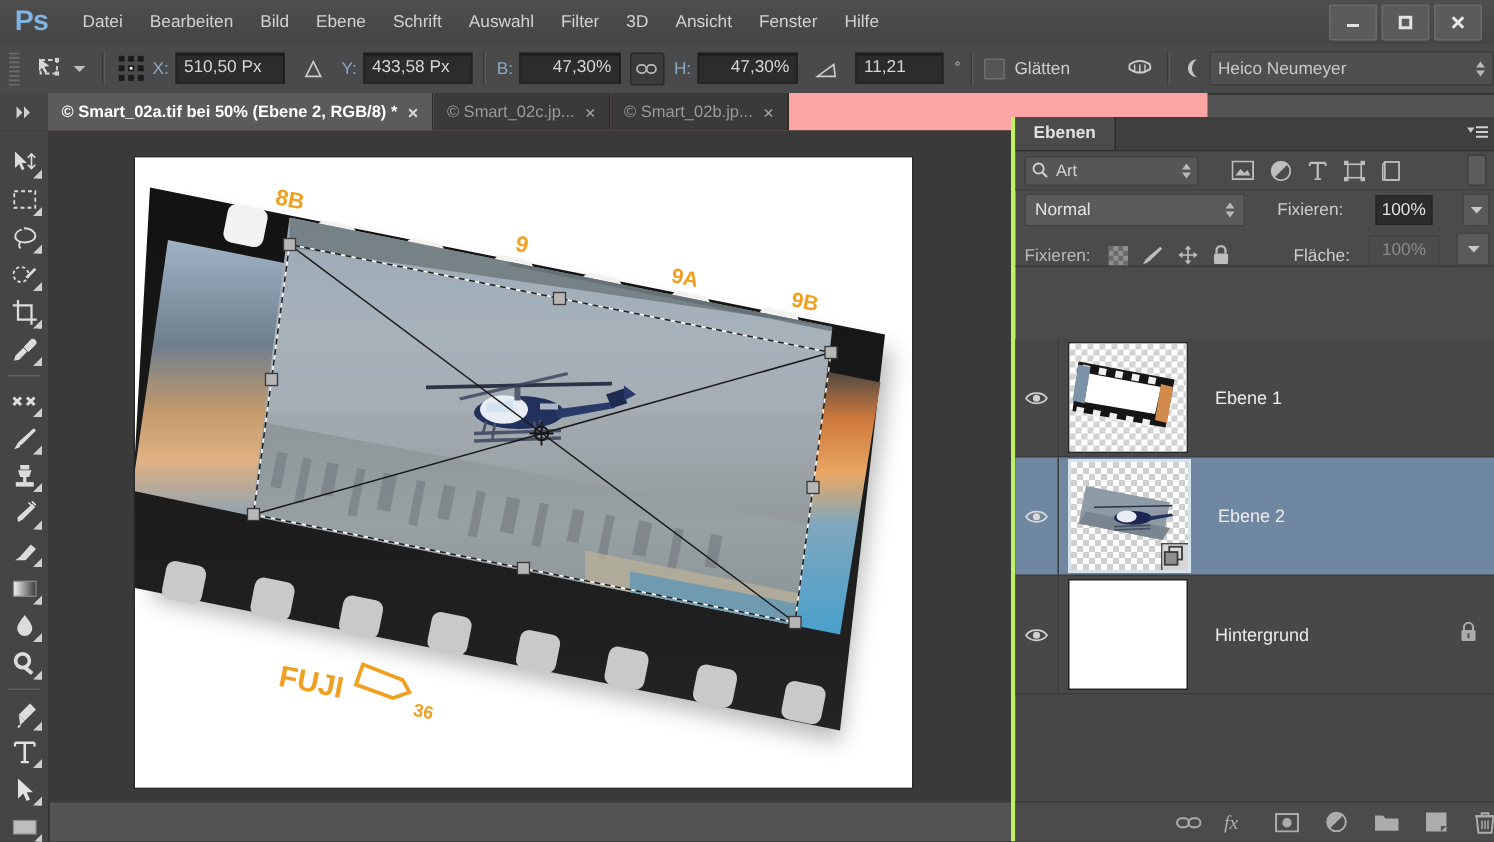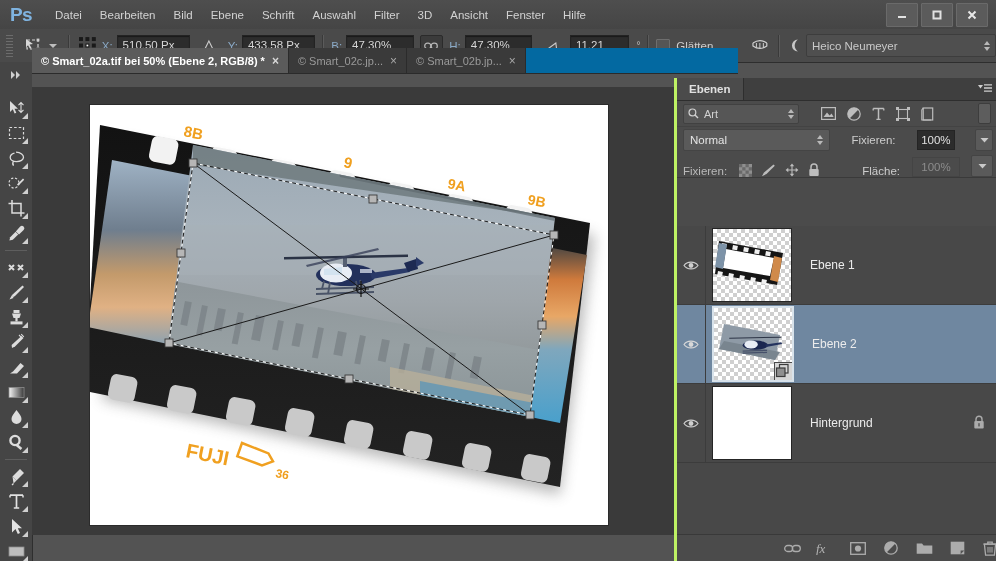--- a/index.html
+++ b/index.html
@@ -53,21 +53,21 @@
   .caret-sm{width:0;height:0;border-left:4px solid transparent;border-right:4px solid transparent;border-top:4px solid #bdbdbd;}
   .vsep{width:1px;height:22px;background:#3a3a3a;border-right:1px solid #5b5b5b;margin:0 7px;}
   .refgrid{width:17px;height:17px;margin:0 6px 0 2px;}
   .fld-label{color:#8aa9c6;font-size:11.5px;margin-right:4px;}
   .fld{
     background:#2c2c2c;border:1px solid #232323;color:#d6d6d6;
     height:19px;line-height:19px;padding:0 5px;font-size:11.5px;
     box-shadow:inset 0 1px 1px rgba(0,0,0,.45);
   }
   .fld.w70{width:62px;}
-  .fld.w62{width:56px;}
+  .fld.w62{width:56px;text-align:right;}
   .fld.w50{width:48px;}
   .lnk-btn{
     width:22px;height:20px;background:#3b3b3b;border:1px solid #2b2b2b;
     display:flex;align-items:center;justify-content:center;margin:0 6px;border-radius:2px;
   }
   .chk{
     width:12px;height:12px;background:#555;border:1px solid #6e6e6e;
     display:inline-block;margin-right:6px;vertical-align:-2px;border-radius:1px;
   }
   .opt-txt{font-size:11.5px;color:#cfcfcf;}
@@ -76,22 +76,22 @@
     height:21px;width:180px;padding:0 5px;border-radius:2px;margin-left:4px;
   }
   .ws-select span{flex:1;color:#c9c9c9;font-size:11.5px;}
   .spin{display:flex;flex-direction:column;gap:2px;}
   .spin i{display:block;width:0;height:0;border-left:3.5px solid transparent;border-right:3.5px solid transparent;}
   .spin i.up{border-bottom:4px solid #b9b9b9;}
   .spin i.dn{border-top:4px solid #b9b9b9;}
 
   
   .tabbar{
-    position:absolute;left:32px;top:48px;width:706px;height:25px;
-    background:#0369a1;border-bottom:1px solid #2b2b2b;display:flex;align-items:stretch;
+    position:absolute;left:32px;top:62px;width:773px;height:25px;
+    background:#fca5a5;border-bottom:1px solid #2b2b2b;display:flex;align-items:stretch;
   }
   .collapse-btn{
     position:absolute;left:0;top:62px;width:32px;height:25px;background:#454545;
     display:flex;align-items:center;justify-content:center;border-bottom:1px solid #2b2b2b;
   }
   .tab{
     display:flex;align-items:center;gap:7px;padding:0 9px;height:25px;
     background:#3a3a3a;border-right:1px solid #2b2b2b;font-size:11px;color:#9a9a9a;cursor:default;
   }
   .tab.active{background:#5b5b5b;color:#ffffff;font-weight:bold;}

